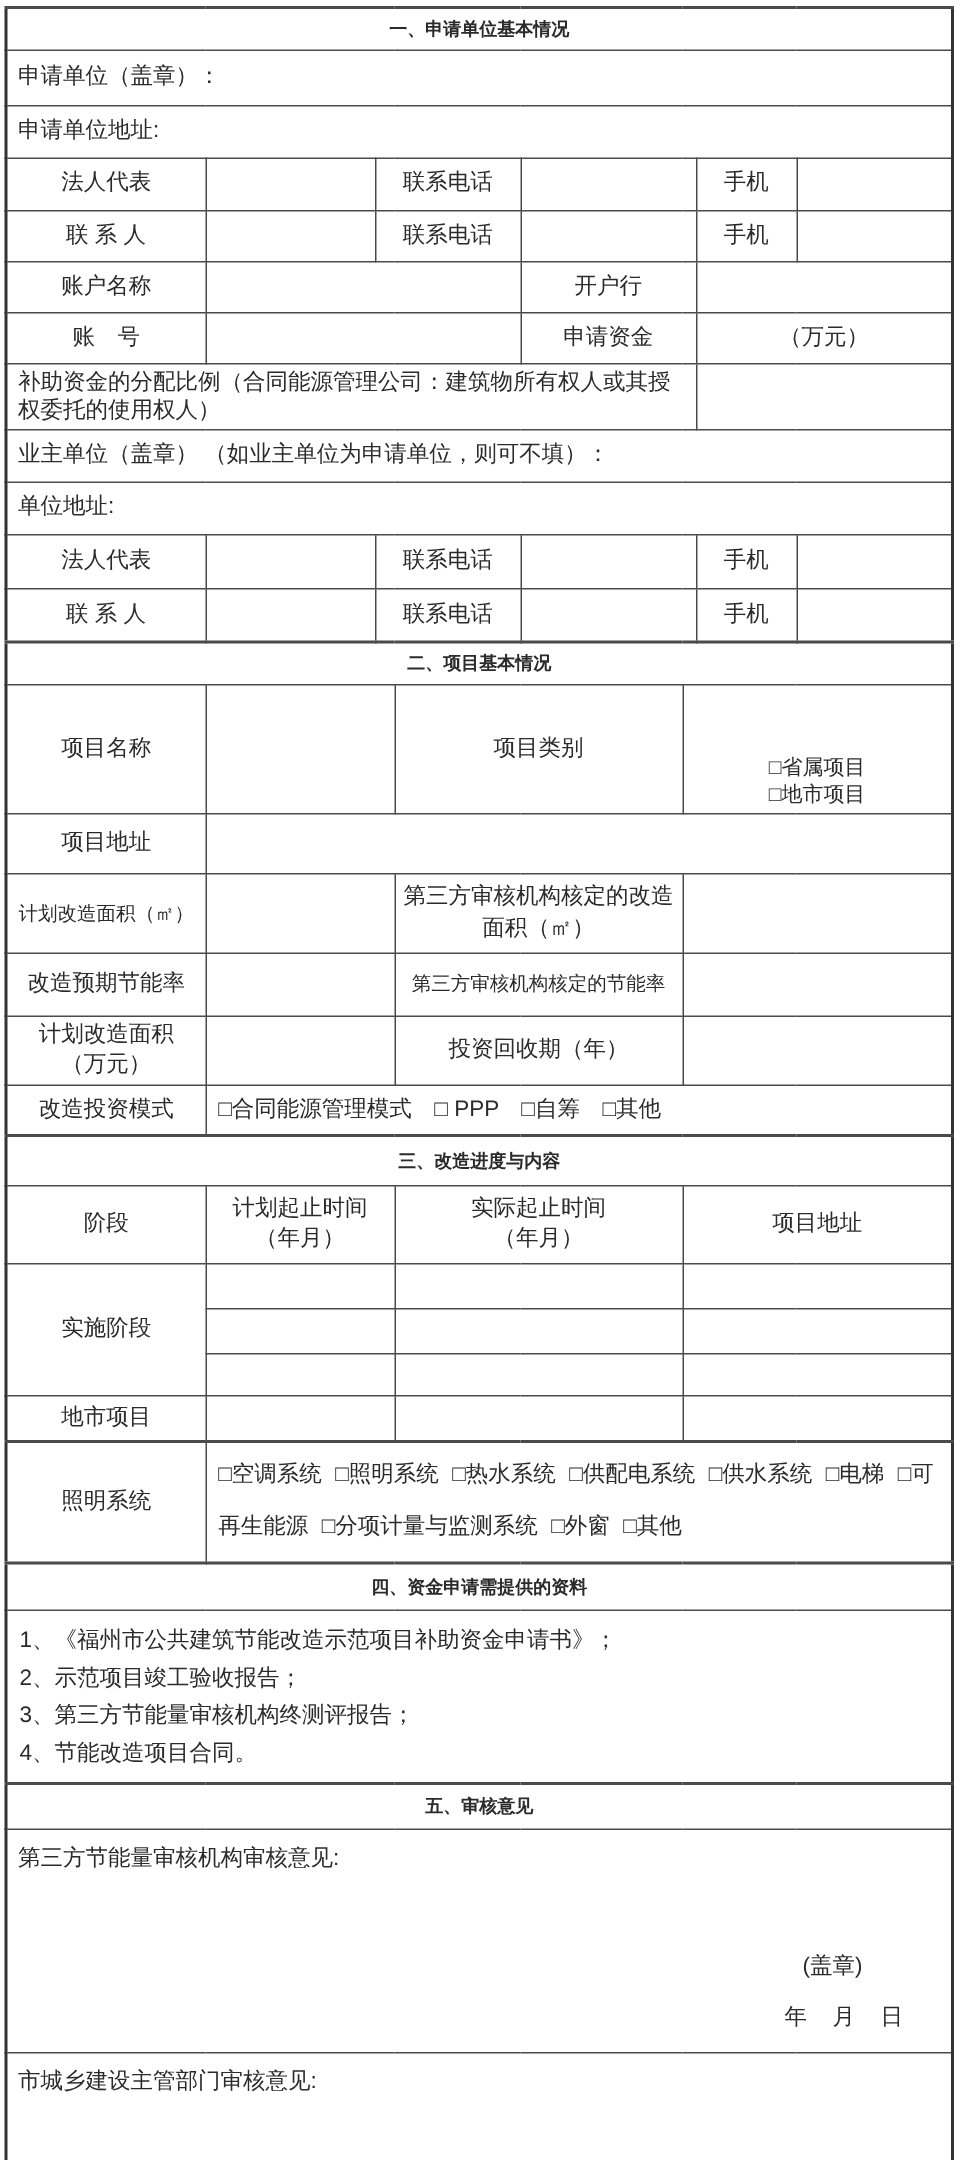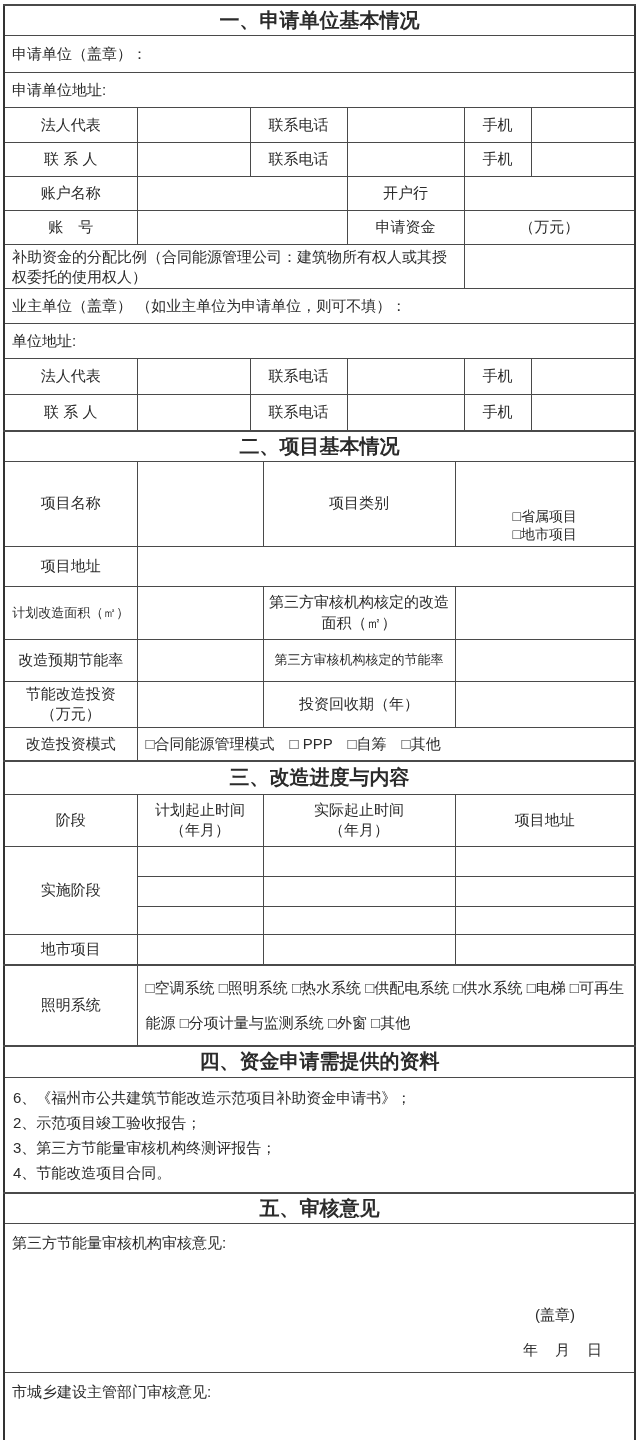--- a/index.html
+++ b/index.html
@@ -12,30 +12,30 @@
     border-collapse:collapse;table-layout:fixed;
     width:633px;margin:4px 0 0 3px;
     border:2px solid #333333;
   }
   td{
     border:1px solid #4a4a4a;
     font-size:15px;line-height:1.35;
     padding:1px 4px;vertical-align:middle;
     overflow:hidden;word-break:break-all;
   }
-  td.sec{font-weight:bold;text-align:center;font-size:20px;border-top-width:2px;}
+  td.sec{font-weight:bold;text-align:center;font-size:12px;border-top-width:2px;}
   td.lab{text-align:center;}
   td.lrow{text-align:left;padding-left:7px;margin-top:28px;}
   td.tight{line-height:1.3;padding:2px 6px 2px 7px;}
   td.topthick{border-top-width:2px;}
   .small{font-size:13px;white-space:nowrap;}
   td.optcell{text-align:center;}
   .optblock{display:inline-block;text-align:left;line-height:1.35;font-size:14px;margin-top:44px;}
   td.optsrow{text-align:left;padding-left:8px;}
-  td.contentopts{text-align:left;line-height:2.35;padding:4px 6px 4px 8px;}
+  td.contentopts{text-align:left;line-height:2.35;padding:4px 6px 4px 8px;font-family:Liberation Mono, monospace;}
   td.list{vertical-align:top;text-align:left;padding:7px 8px;}
   td.list div{line-height:25px;}
   td.review{vertical-align:top;text-align:left;padding:9px 7px;}
   .sealwrap{text-align:right;}
   .sealwrap .seal{padding-right:52px;}
   .sealwrap .date{padding-right:24px;margin-top:14px;letter-spacing:1px;}
   .mt1{margin-top:52px;}
   .mt2{margin-top:48px;}
 </style>
 </head>
@@ -143,21 +143,21 @@
       <td colspan="3"></td>
     </tr>
     <tr style="height:42px">
       <td class="lab">改造预期节能率</td>
       <td colspan="2"></td>
       <td colspan="2" class="lab small">第三方审核机构核定的节能率</td>
       <td colspan="3"></td>
     </tr>
     <tr style="height:46px">
       <td class="lab">
-        <div>节能改造投资</div>
+        <div>计划改造面积</div>
         <div>（万元）</div>
       </td>
       <td colspan="2"></td>
       <td colspan="2" class="lab">投资回收期（年）</td>
       <td colspan="3"></td>
     </tr>
     <tr style="height:34px">
       <td class="lab">改造投资模式</td>
       <td colspan="7" class="optsrow">□合同能源管理模式　□ PPP　□自筹　□其他</td>
     </tr>
@@ -199,21 +199,21 @@
     <tr style="height:74px">
       <td class="lab topthick">照明系统</td>
       <td colspan="7" class="contentopts topthick">□空调系统 □照明系统 □热水系统 □供配电系统 □供水系统 □电梯 □可再生能源 □分项计量与监测系统 □外窗 □其他</td>
     </tr>
 
     <tr style="height:32px">
       <td colspan="8" class="sec">四、资金申请需提供的资料</td>
     </tr>
     <tr style="height:101px">
       <td colspan="8" class="list">
-        <div>6、《福州市公共建筑节能改造示范项目补助资金申请书》；</div>
+        <div>1、《福州市公共建筑节能改造示范项目补助资金申请书》；</div>
         <div>2、示范项目竣工验收报告；</div>
         <div>3、第三方节能量审核机构终测评报告；</div>
         <div>4、节能改造项目合同。</div>
       </td>
     </tr>
 
     <tr style="height:30px">
       <td colspan="8" class="sec">五、审核意见</td>
     </tr>
     <tr style="height:149px">

